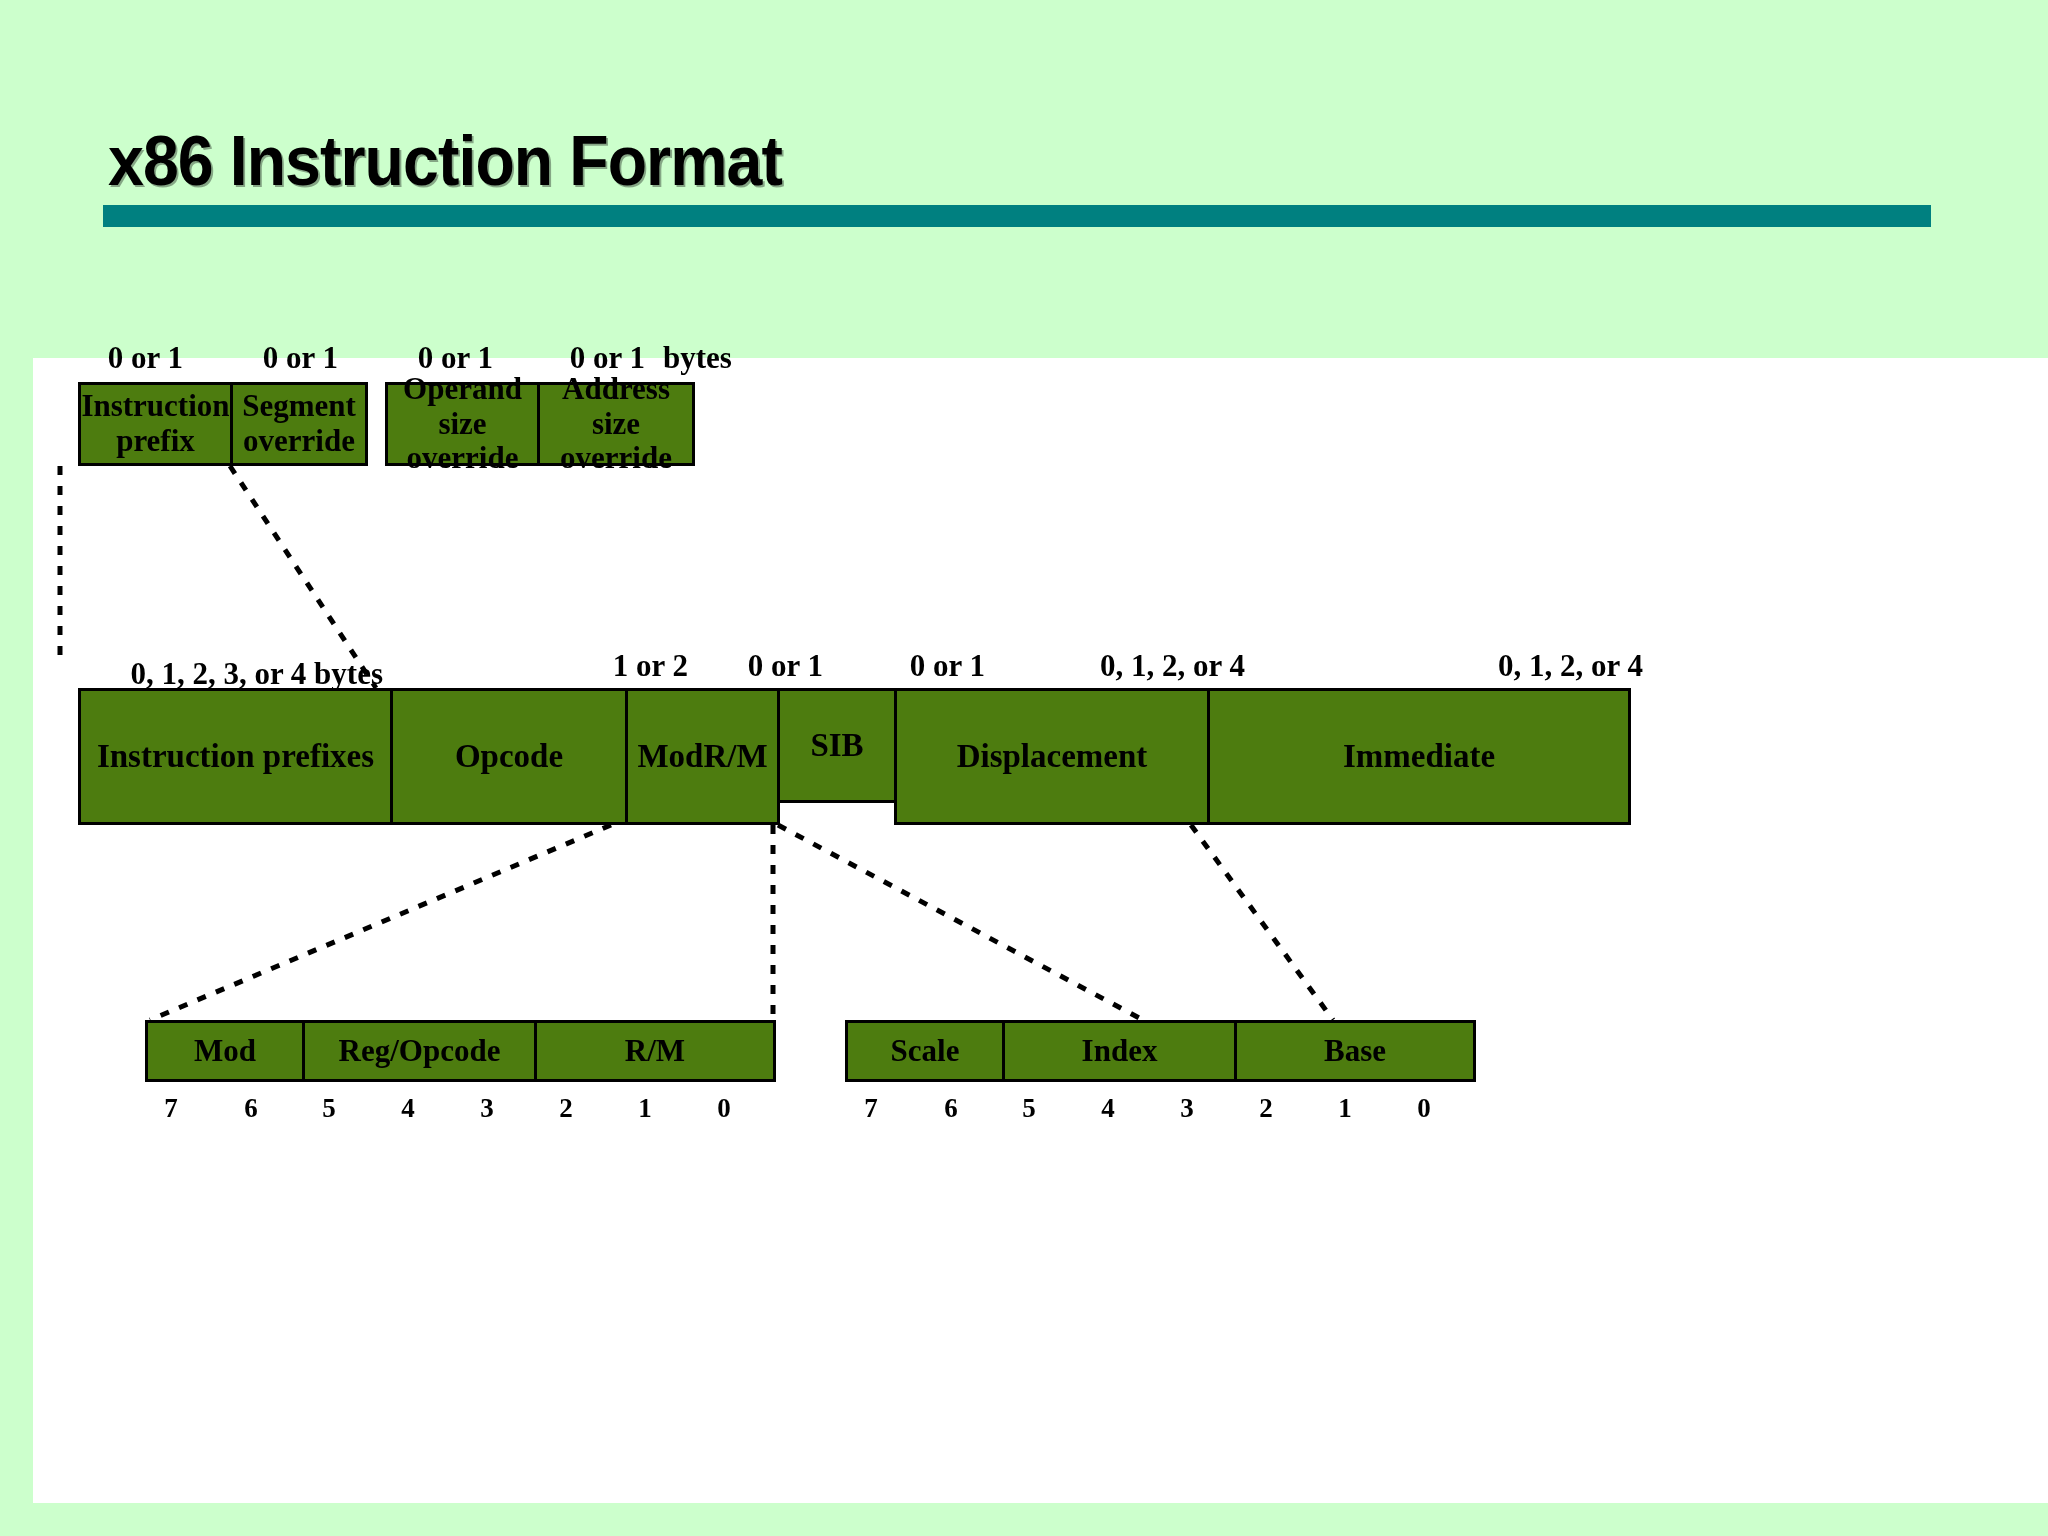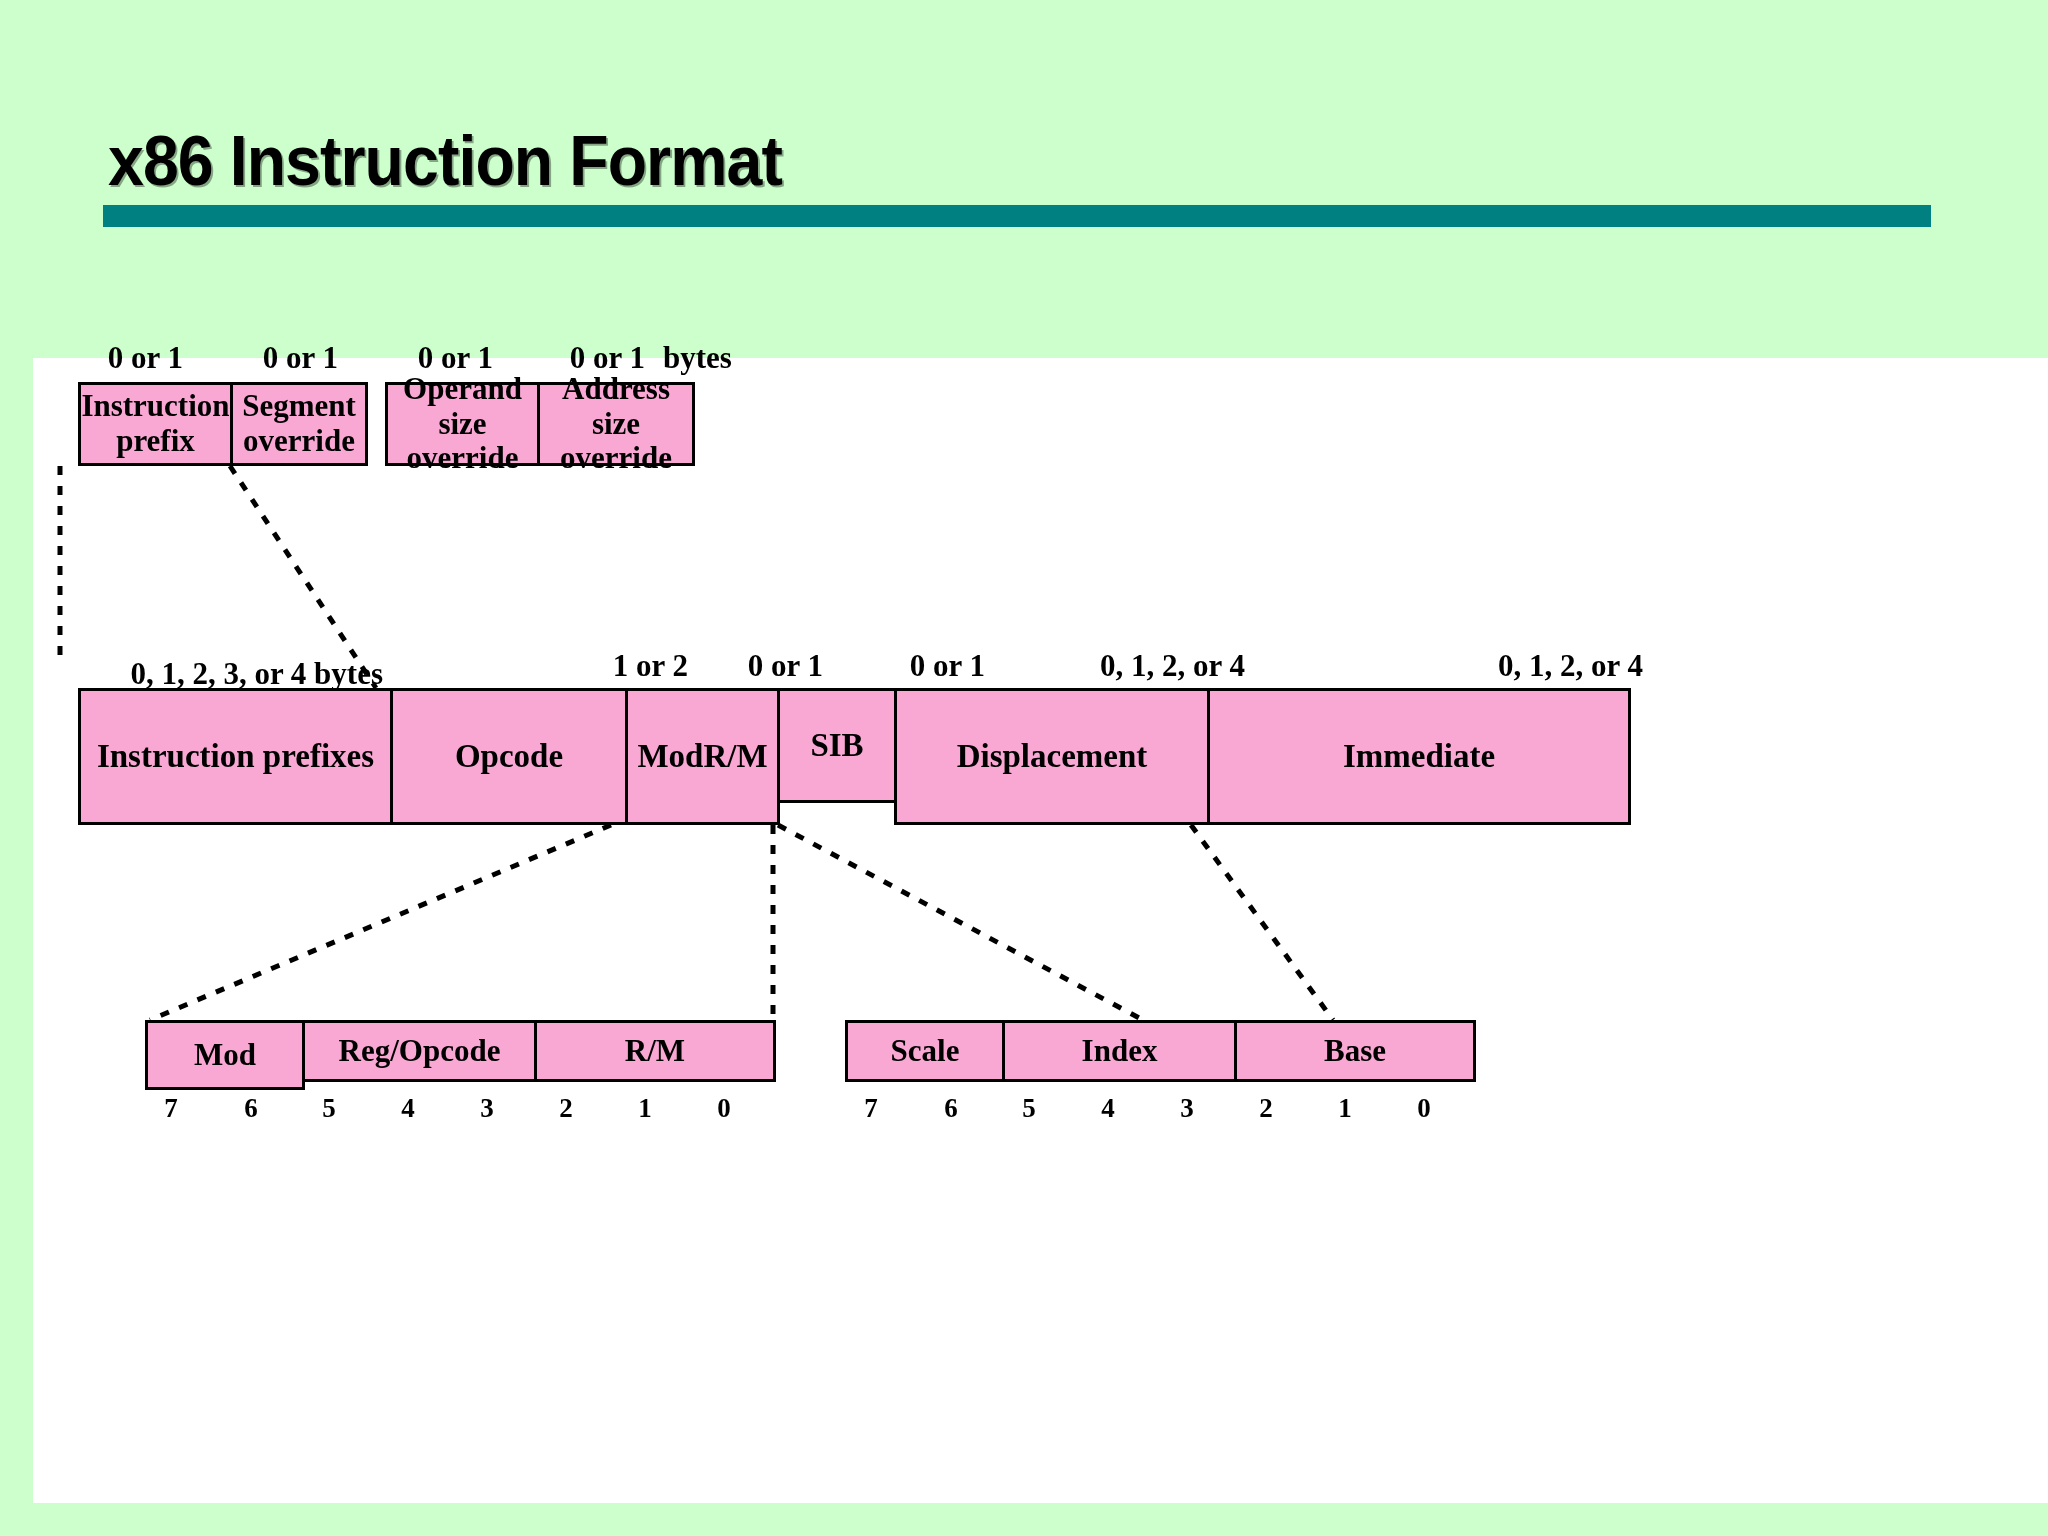--- a/index.html
+++ b/index.html
@@ -37,21 +37,21 @@
   #diagram-panel{
     position:absolute;
     left:33px; top:358px;
     width:2015px; height:1145px;
     background:#ffffff;
   }
 
   
   .fieldbox{
     position:absolute;
-    background:#f9a8d4;
+    background:#4d7c0f;
     border:3px solid #000000;
     box-sizing:border-box;
     display:flex;
     align-items:center;
     justify-content:center;
     text-align:center;
     font-family:"Liberation Serif", serif;
     font-weight:bold;
     color:#000000;
     line-height:1.12;
@@ -157,21 +157,21 @@
     <div class="fieldbox" style="left:861px;  top:330px; width:316px; height:137px;">
       <span>Displacement</span>
     </div>
     <div class="fieldbox" style="left:1174px; top:330px; width:424px; height:137px;">
       <span>Immediate</span>
     </div>
   </div>
 
   <div class="row3">
 
-    <div class="fieldbox" style="left:112px; top:662px; width:160px; height:70px;">
+    <div class="fieldbox" style="left:112px; top:662px; width:160px; height:62px;">
       <span>Mod</span>
     </div>
     <div class="fieldbox" style="left:269px; top:662px; width:235px; height:62px;">
       <span>Reg/Opcode</span>
     </div>
     <div class="fieldbox" style="left:501px; top:662px; width:242px; height:62px;">
       <span>R/M</span>
     </div>
 
     <div class="bitlabel" style="left:108px; top:735px; width:60px;">7</div>

